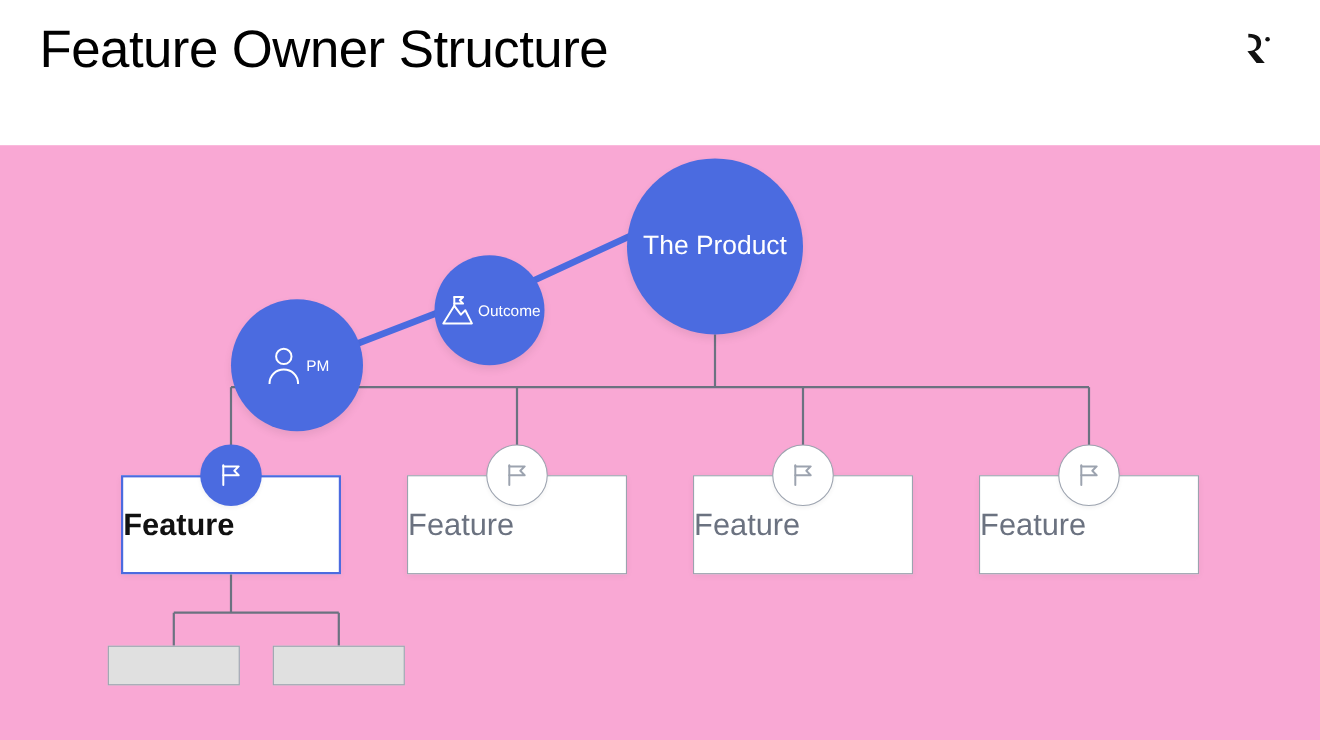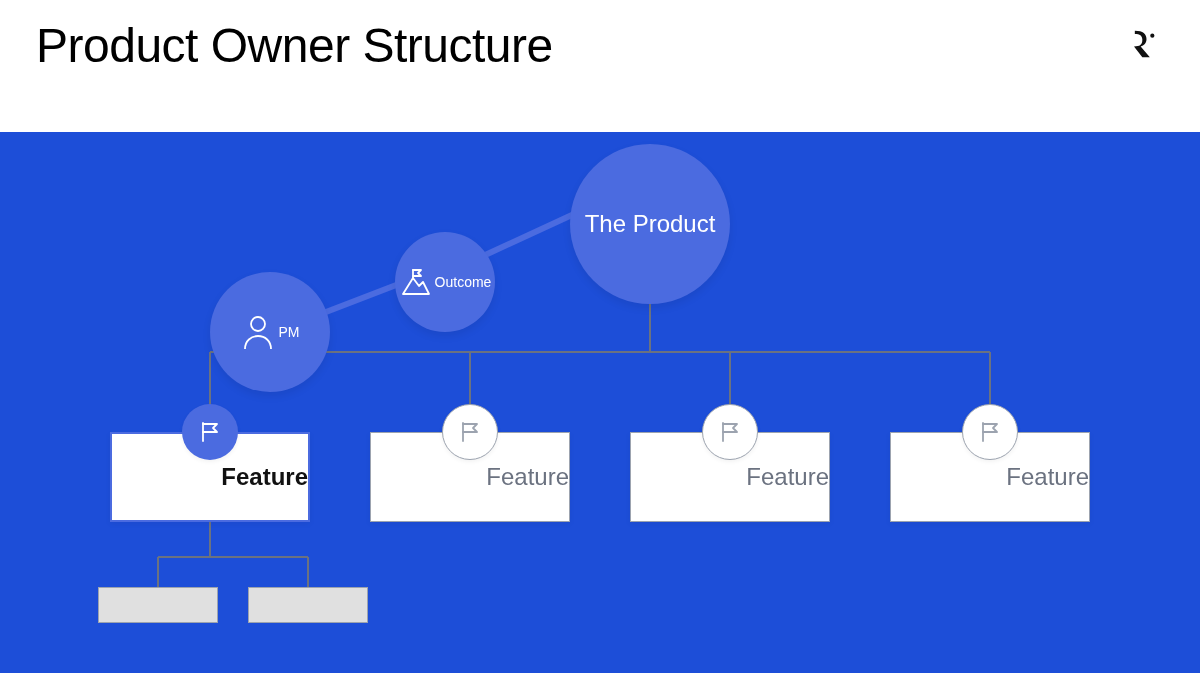--- a/index.html
+++ b/index.html
@@ -1,21 +1,21 @@
 <!DOCTYPE html>
 <html><head>
 <meta charset="utf-8">
 <style>
   * { box-sizing: border-box; margin: 0; padding: 0; }
   html, body { width: 1200px; height: 673px; font-family: -apple-system, BlinkMacSystemFont, "Segoe UI", Helvetica, Arial, sans-serif; background: #fff; }
   .slide { position: relative; width: 1200px; height: 673px; overflow: hidden; }
   .header { display: flex; align-items: flex-start; justify-content: space-between; padding: 18px 36px 0 36px; height: 132px; }
   .title { font-size: 48px; font-weight: 400; letter-spacing: -0.5px; color: #000; }
   .logo { width: 40px; height: 40px; margin-top: 6px; }
-  .canvas { position: absolute; left: 0; top: 132px; width: 1200px; height: 541px; background: #1d4ed8; }
+  .canvas { position: absolute; left: 0; top: 132px; width: 1200px; height: 541px; background: #f9a8d4; }
   
   .circle-label { color: #fff; font-weight: 500; }
   
 
   .product {
     position: absolute;
     width: 160px; height: 160px; border-radius: 50%;
     background: #4B6BE0;
     left: 570px; top: 12px;
     display: flex; align-items: center; justify-content: center; text-align: center;
@@ -41,22 +41,22 @@
     display: flex; flex-direction: row; align-items: center; justify-content: center; gap: 4px;
     color: #fff; font-size: 14px; font-weight: 600;
     box-shadow: 0 4px 8px rgba(0,0,0,0.08);
   }
 
   
   .feature-card {
     position: absolute;
     width: 200px; height: 90px; background: #fff;
     border: 1px solid #9CA3AF;
-    display: flex; align-items: center; justify-content: flex-end;
-    font-size: 24px; color: #6B7280; font-weight: 500;
+    display: flex; align-items: center; justify-content: flex-start;
+    font-size: 28px; color: #6B7280; font-weight: 500;
     top: 300px;
     box-shadow: 0 2px 6px rgba(0,0,0,0.05);
   }
   .feature-card.active { border: 2px solid #4B6BE0; color: #111; font-weight: 600; }
   .fc1 { left: 110px; }
   .fc2 { left: 370px; }
   .fc3 { left: 630px; }
   .fc4 { left: 890px; }
 
   .flag-badge {
@@ -83,21 +83,21 @@
   .sb2 { left: 248px; }
 
   svg.connectors { position: absolute; left: 0; top: 0; width: 1200px; height: 541px; pointer-events: none; }
 </style>
 </head>
 <body>
 
 <div class="slide">
 
   <div class="header">
-    <h1 class="title">Product Owner Structure</h1>
+    <h1 class="title">Feature Owner Structure</h1>
     <svg class="logo" viewBox="0 0 48 48" fill="none">
       <path d="M13 8c10 0 14 4 14 10 0 5-3 8-7 9l11 13h-9L12 27c7 0 10-2 10-8 0-5-3-7-9-7V8Z" fill="#111"></path>
       <circle cx="34" cy="14" r="2.5" fill="#111"></circle>
     </svg>
   </div>
 
   <div class="canvas">
 
     <svg class="connectors">
 

